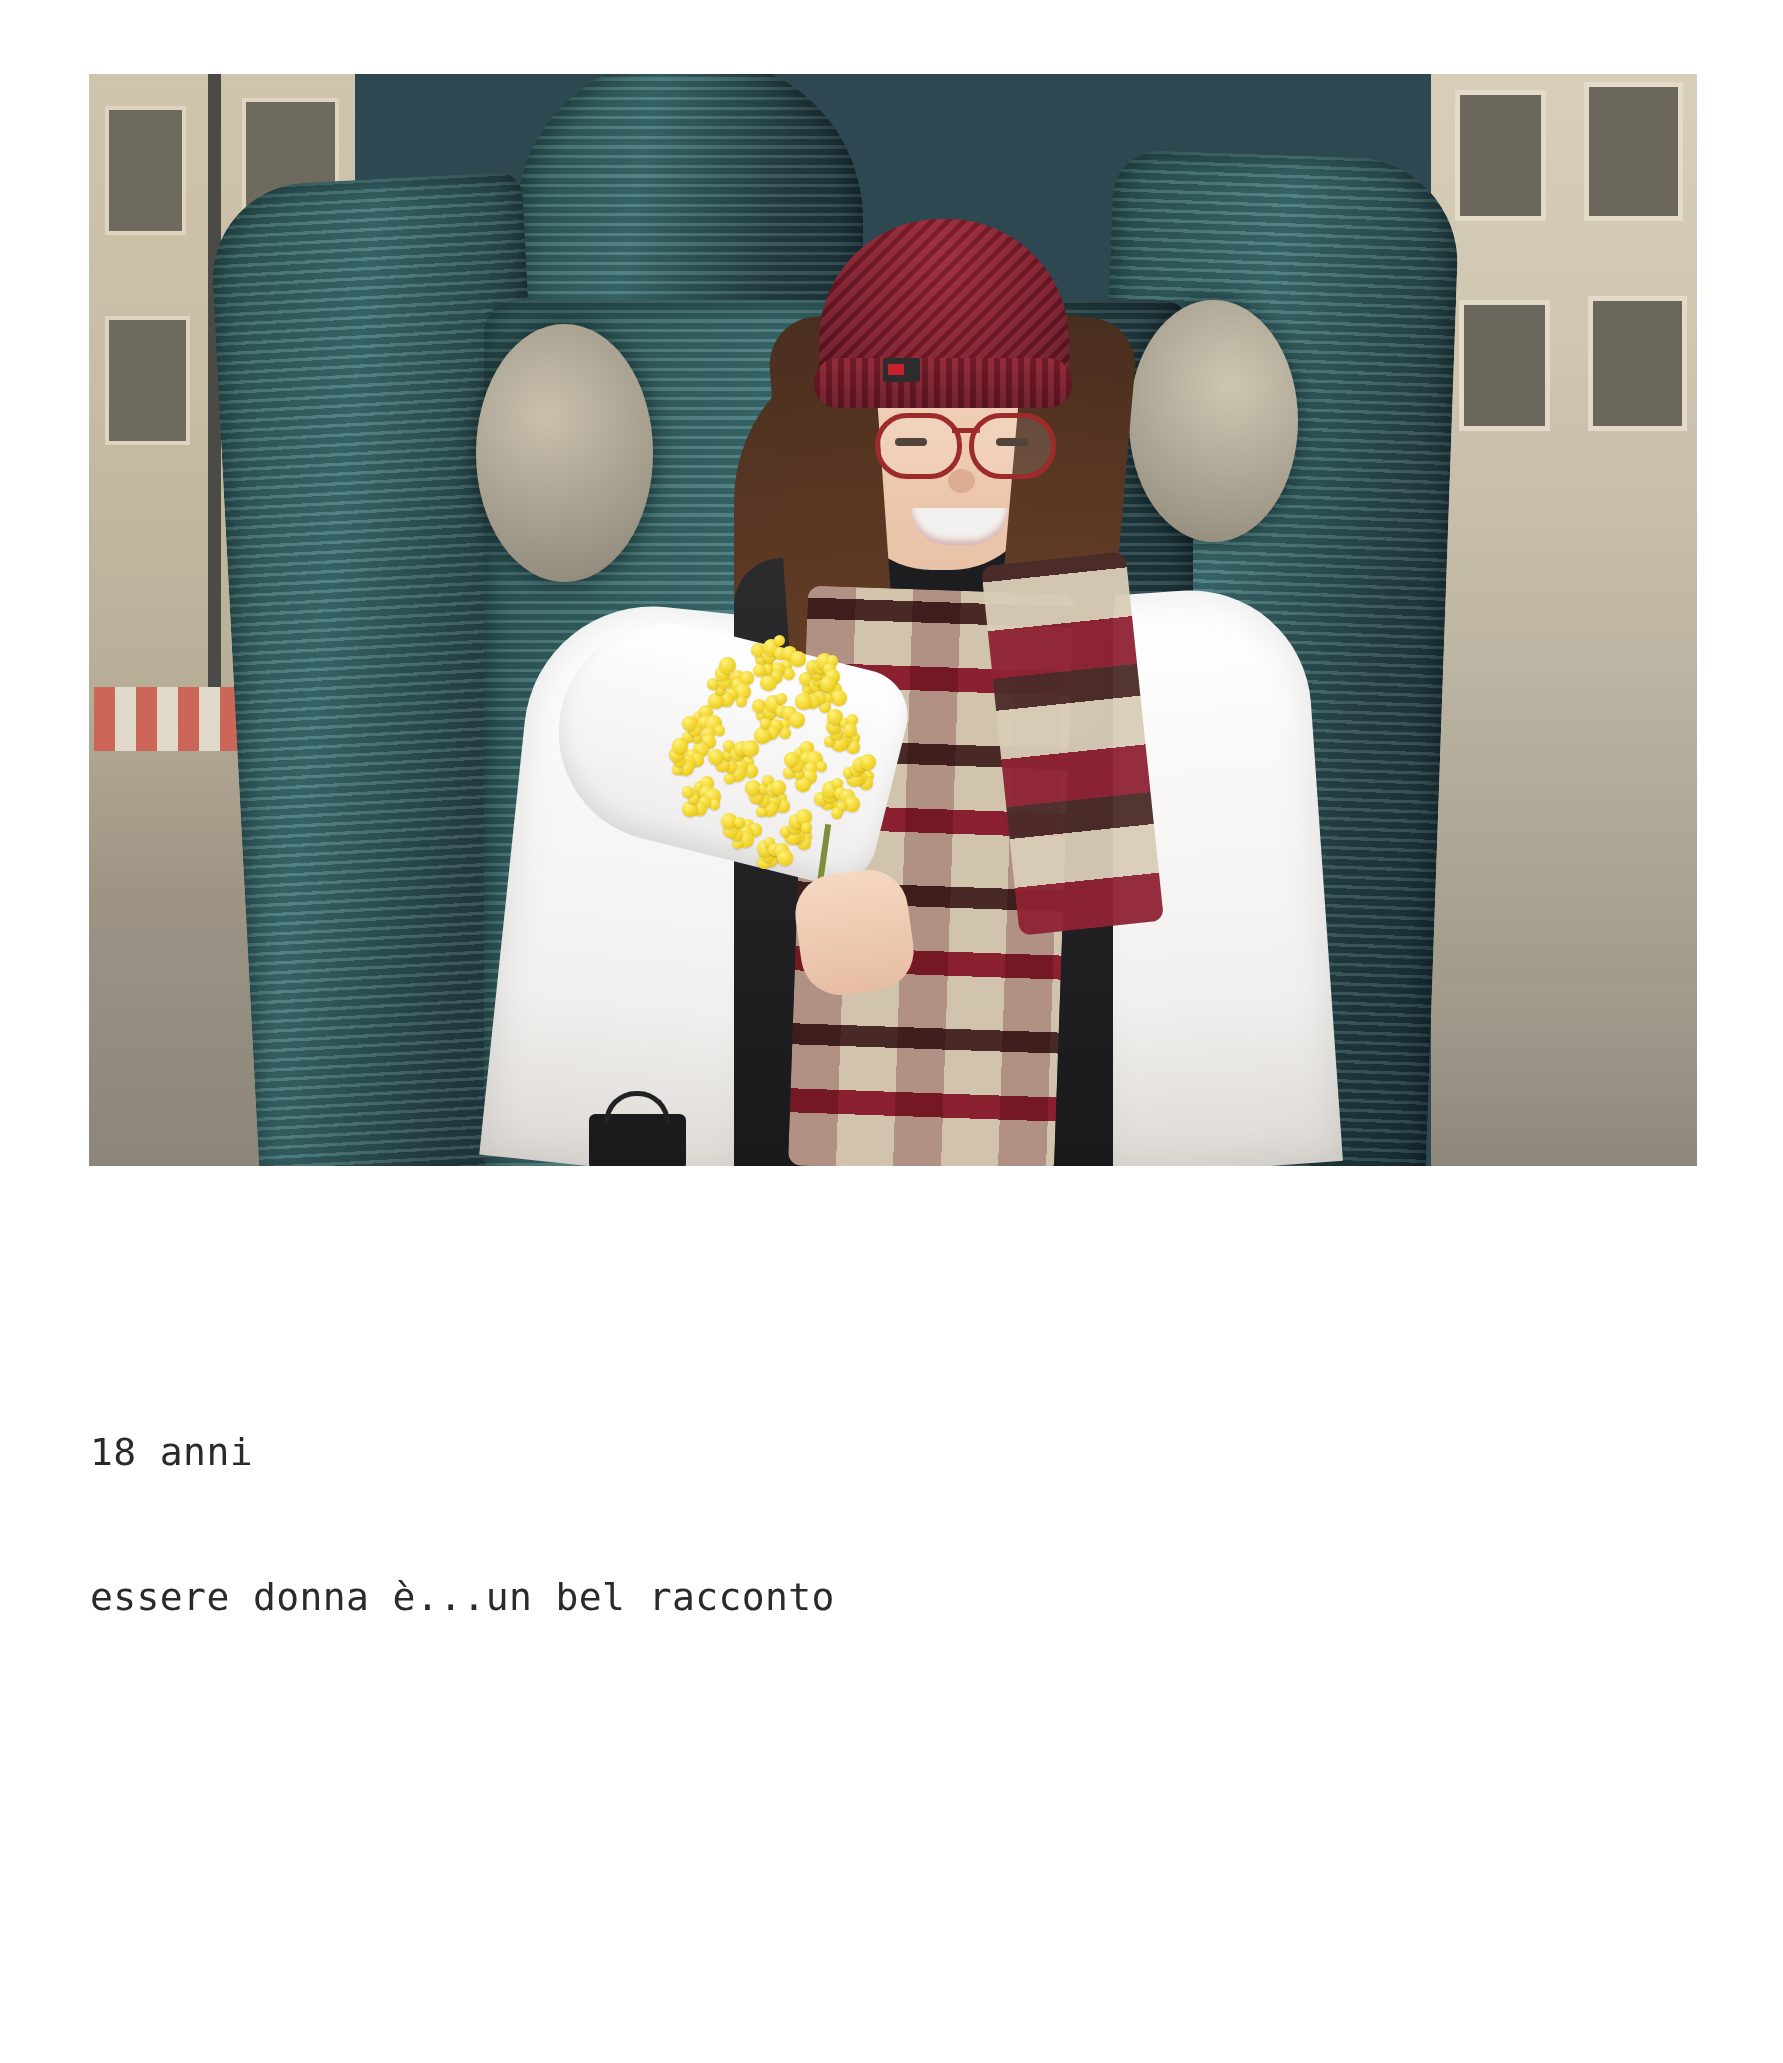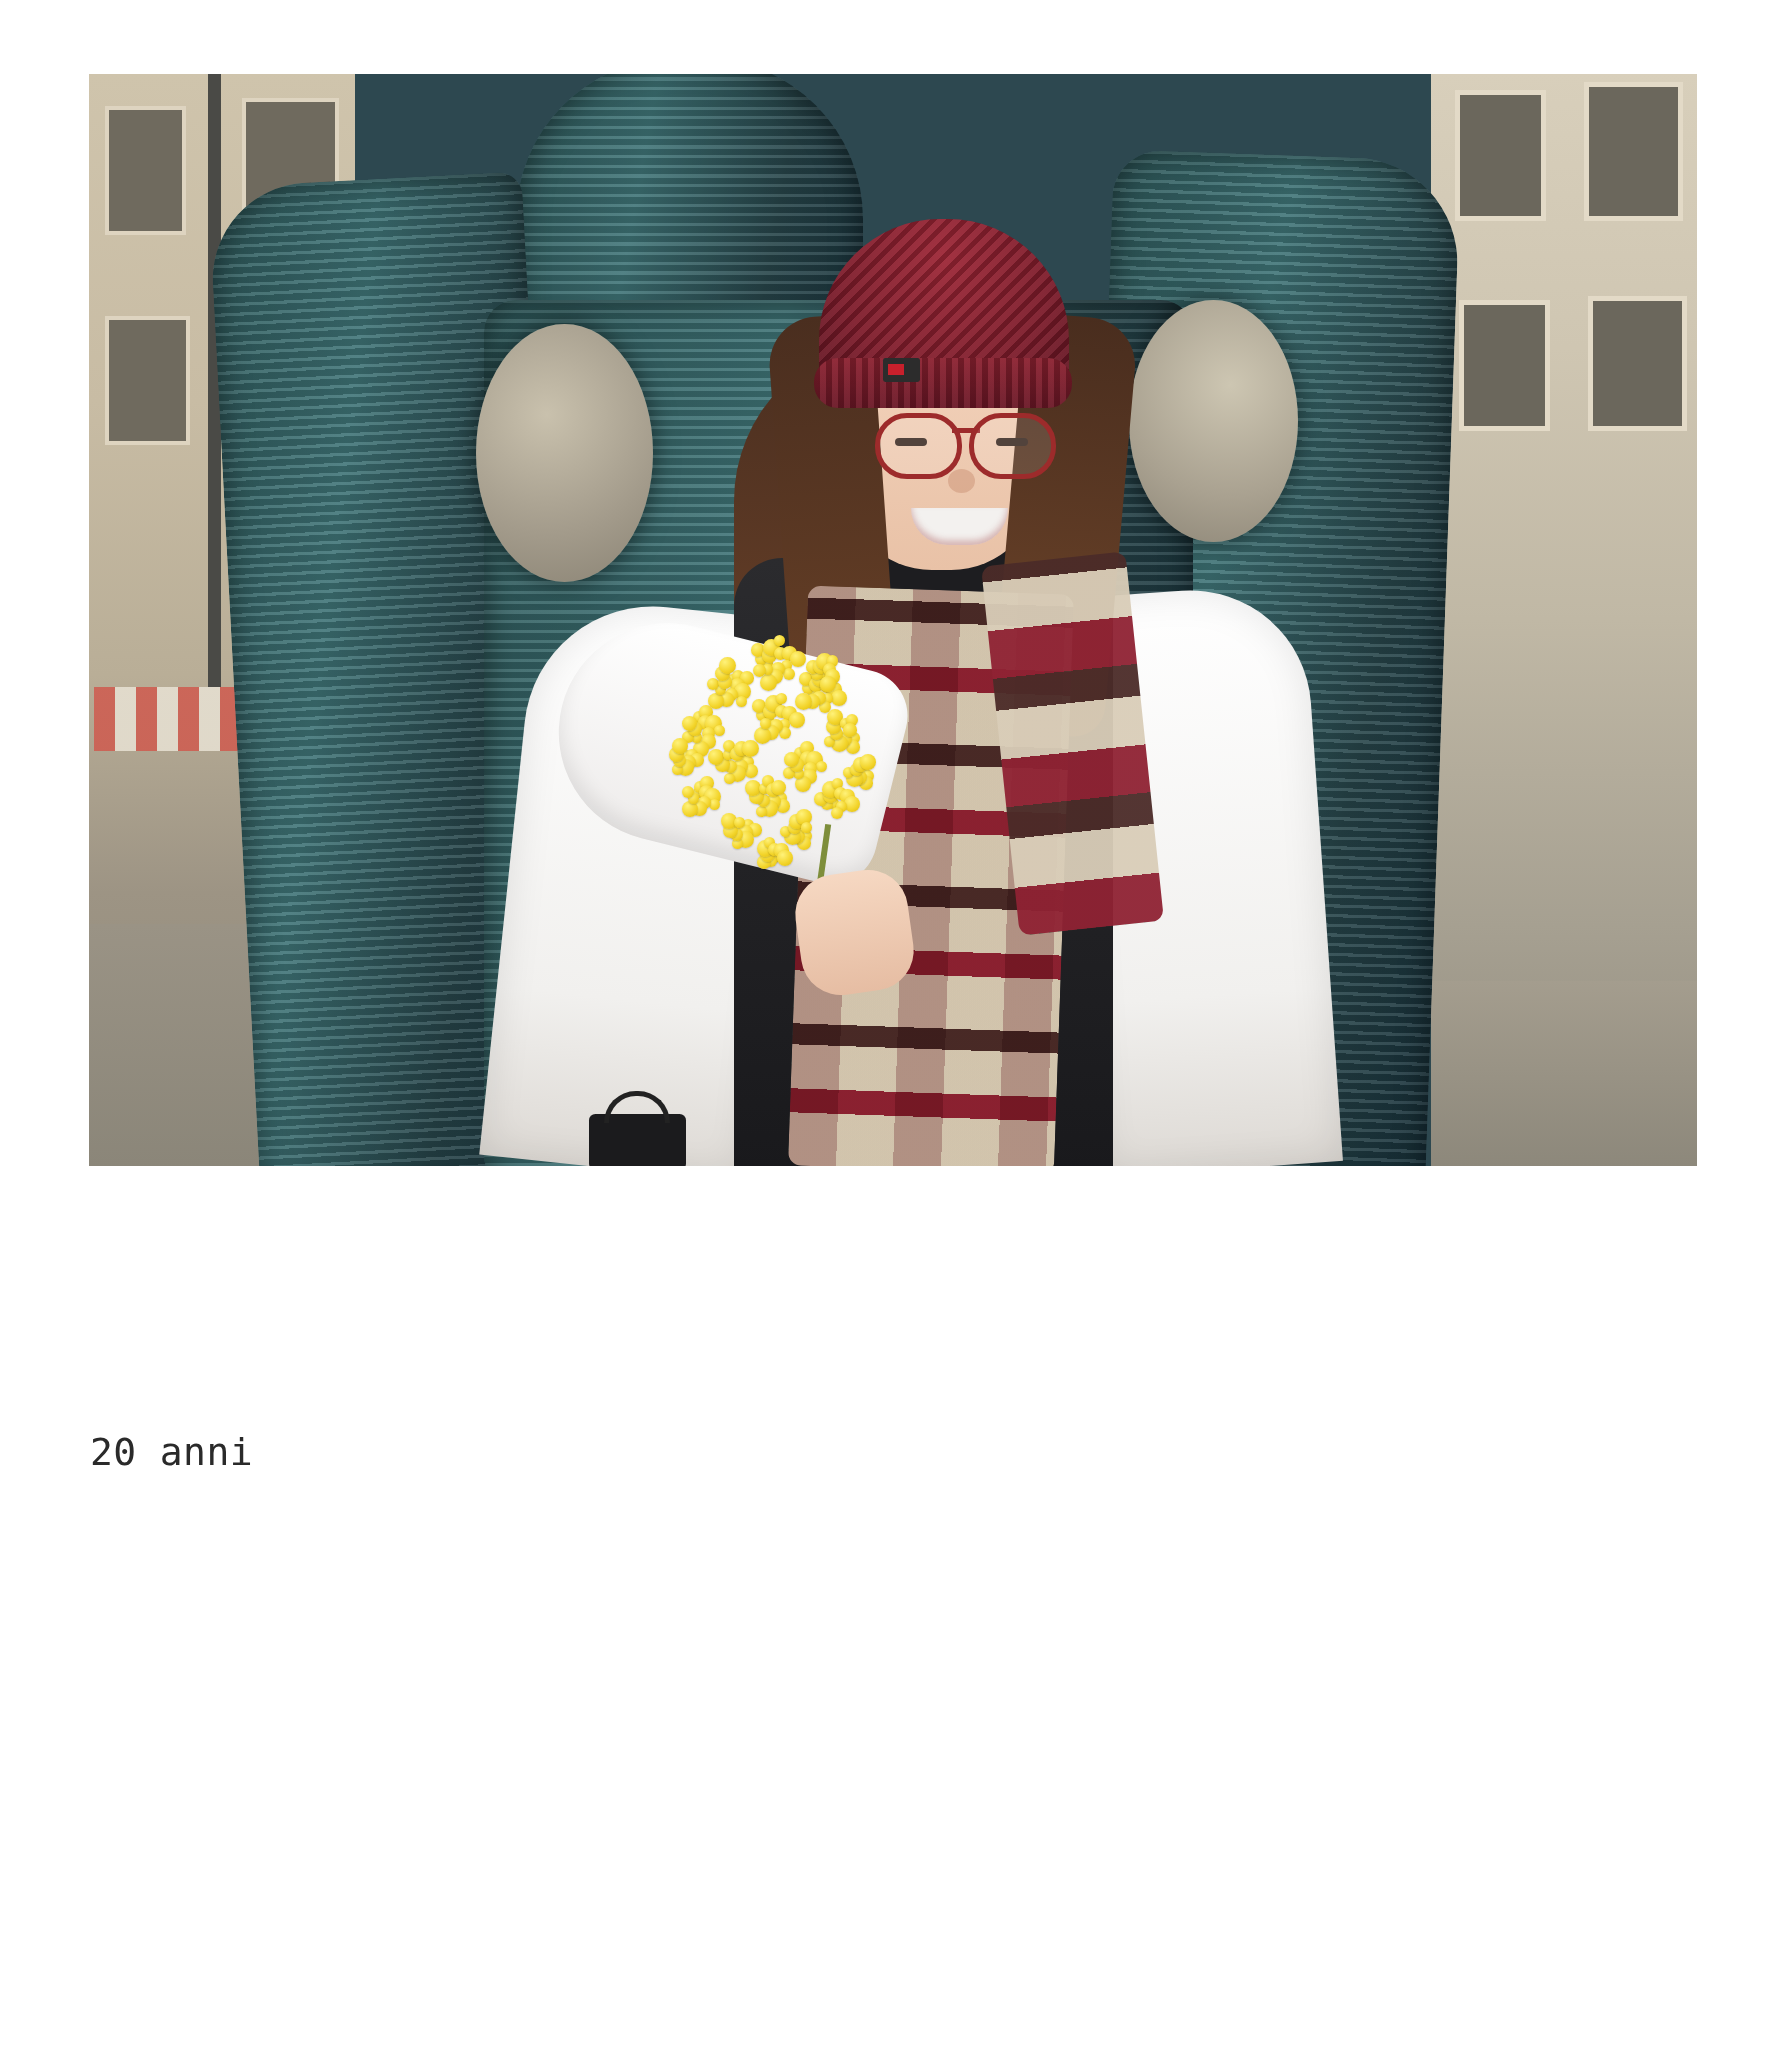--- a/index.html
+++ b/index.html
@@ -612,21 +612,22 @@
             <i style="left:207px;top:116px;width:16px;height:16px"></i>
           </div>
         <div class="bag"></div>
       </div>
 
     </div>
   </div>
 
   <div class="caption">
     <div class="block">
-      <span class="cap-line">20 anni</span>
+      <span class="cap-line">18 anni</span>
+      <span class="cap-line">essere donna è...un bel racconto</span>
     </div>
     <div class="gap"></div>
     
     
   </div>
 
 </div>
 
 
 </body></html>

